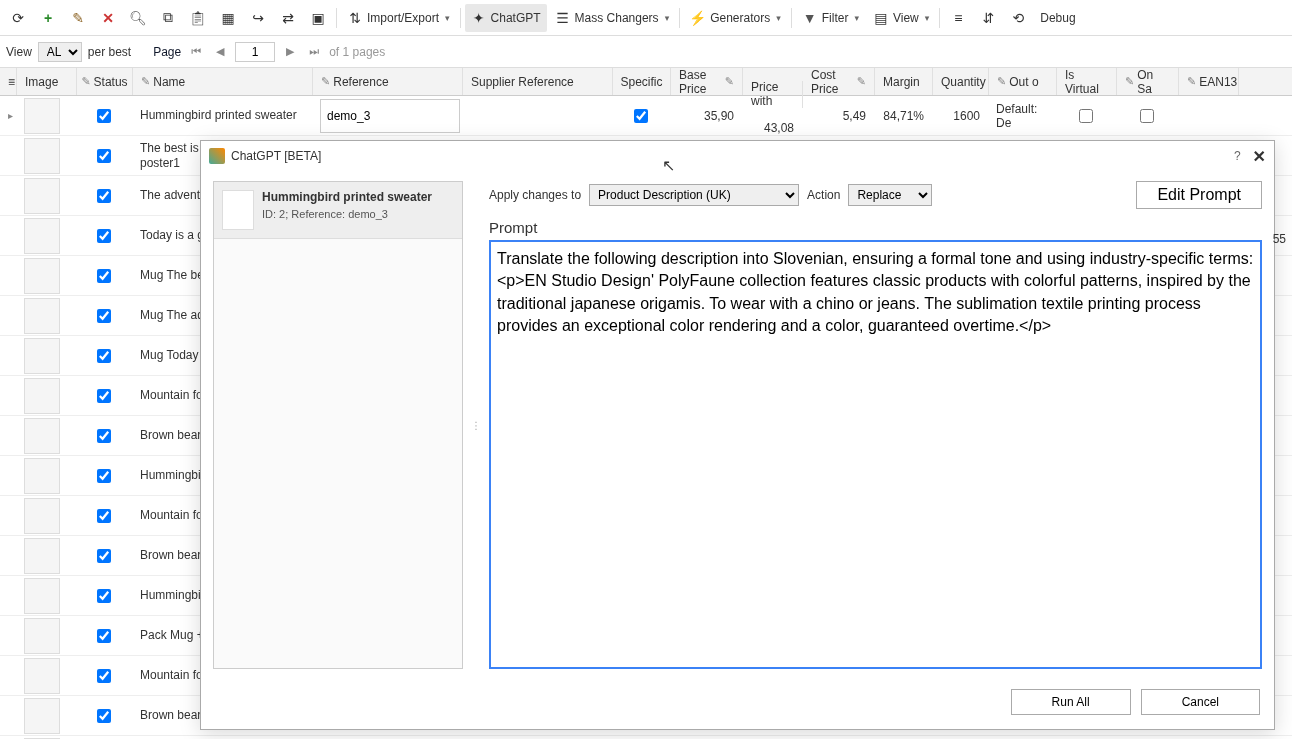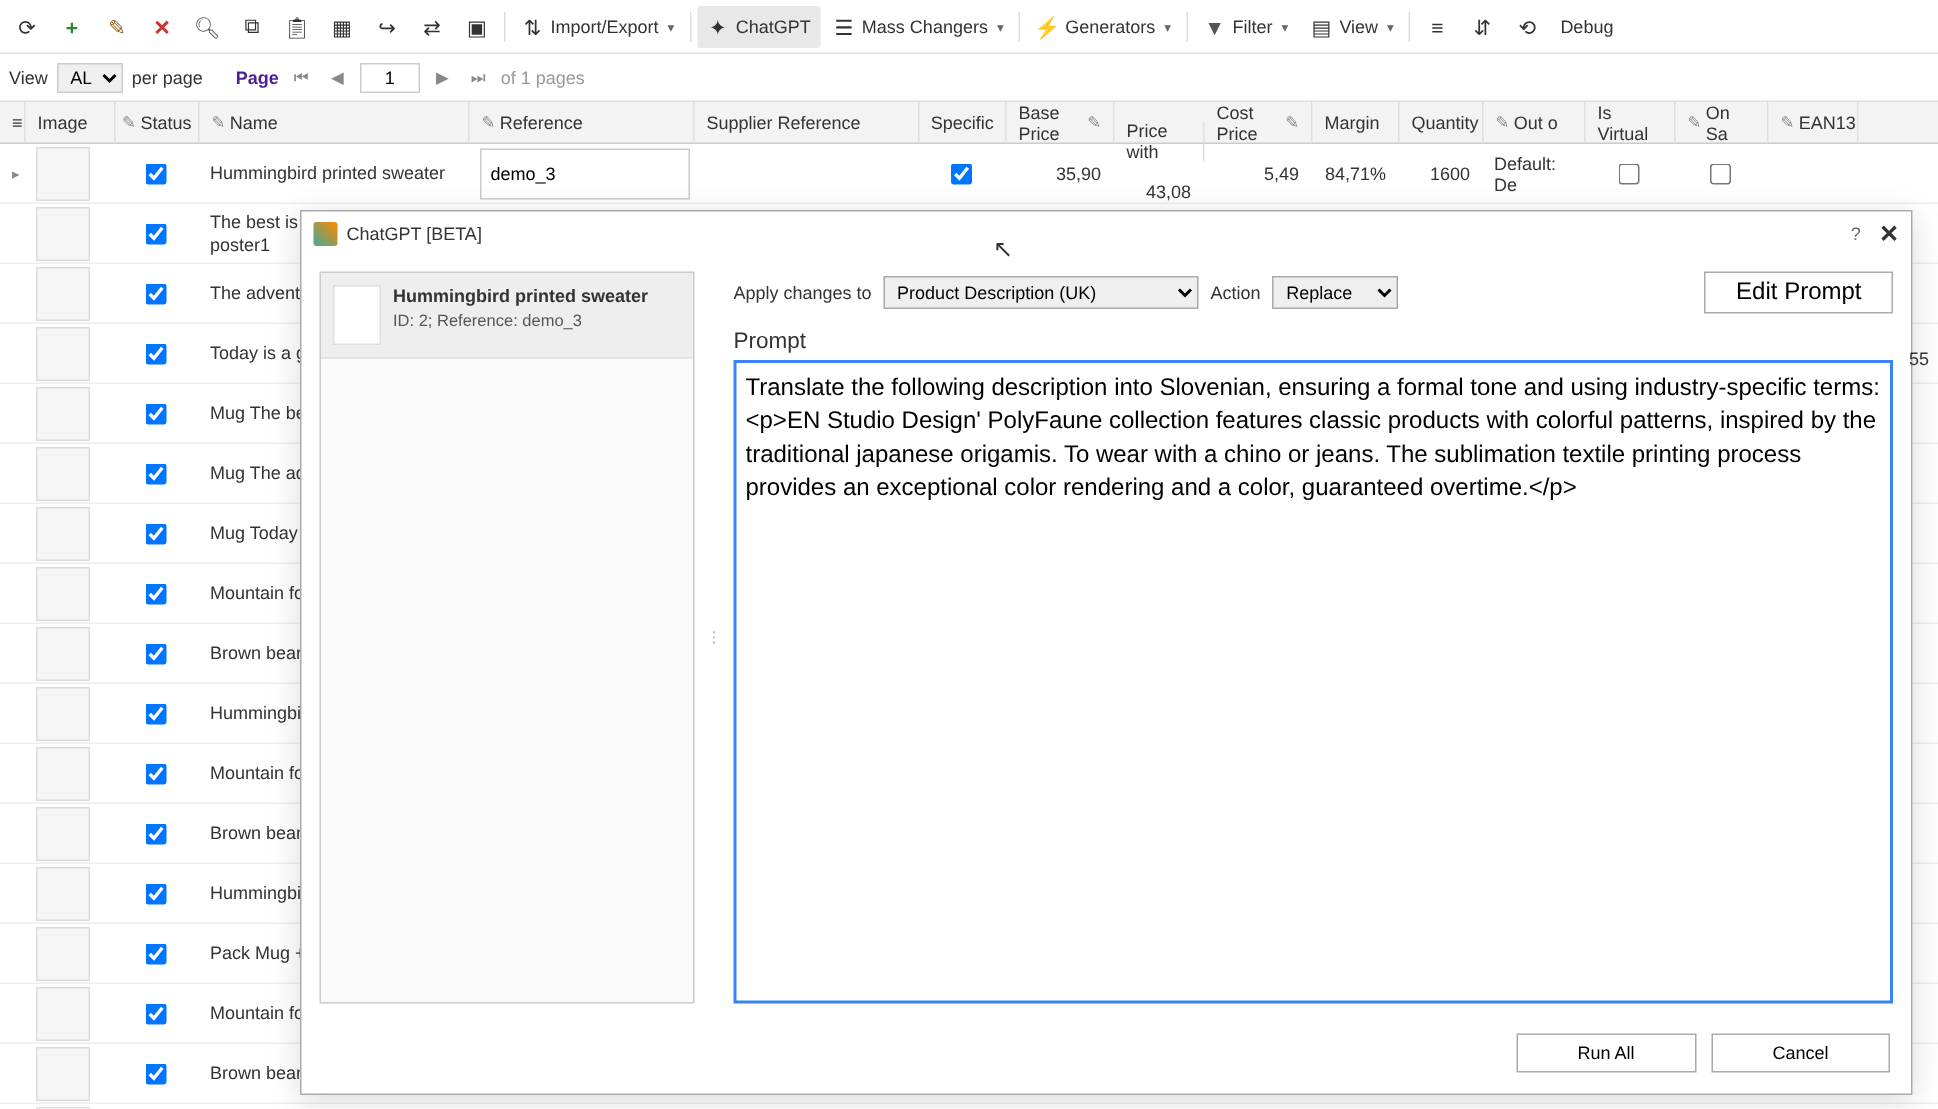--- a/index.html
+++ b/index.html
@@ -174,23 +174,23 @@
       <span class="tb-icon">⟲</span>
     </div>
   <div class="tb-btn">
       <span class="tb-text">Debug</span>
     </div>
 </div>
 
 <div class="pager">
   <span>View</span>
   <select style="width:44px;"><option>ALL</option></select>
-  <span>per page</span>
+  <span>per best</span>
   <span style="width:10px;"></span>
-  <span style="color:#4c1d95;font-weight:bold;">Page</span>
+  <span style="color:#0f172a;">Page</span>
   <span class="nav-btn">⏮</span>
   <span class="nav-btn">◀</span>
   <input class="page-input" value="1" style="">
   <span class="nav-btn">▶</span>
   <span class="nav-btn">⏭</span>
   <span style="color:#999;">of 1 pages</span>
 </div>
 
 <div class="grid-header">
   <div class="gh-cell col-expand">≡</div>

